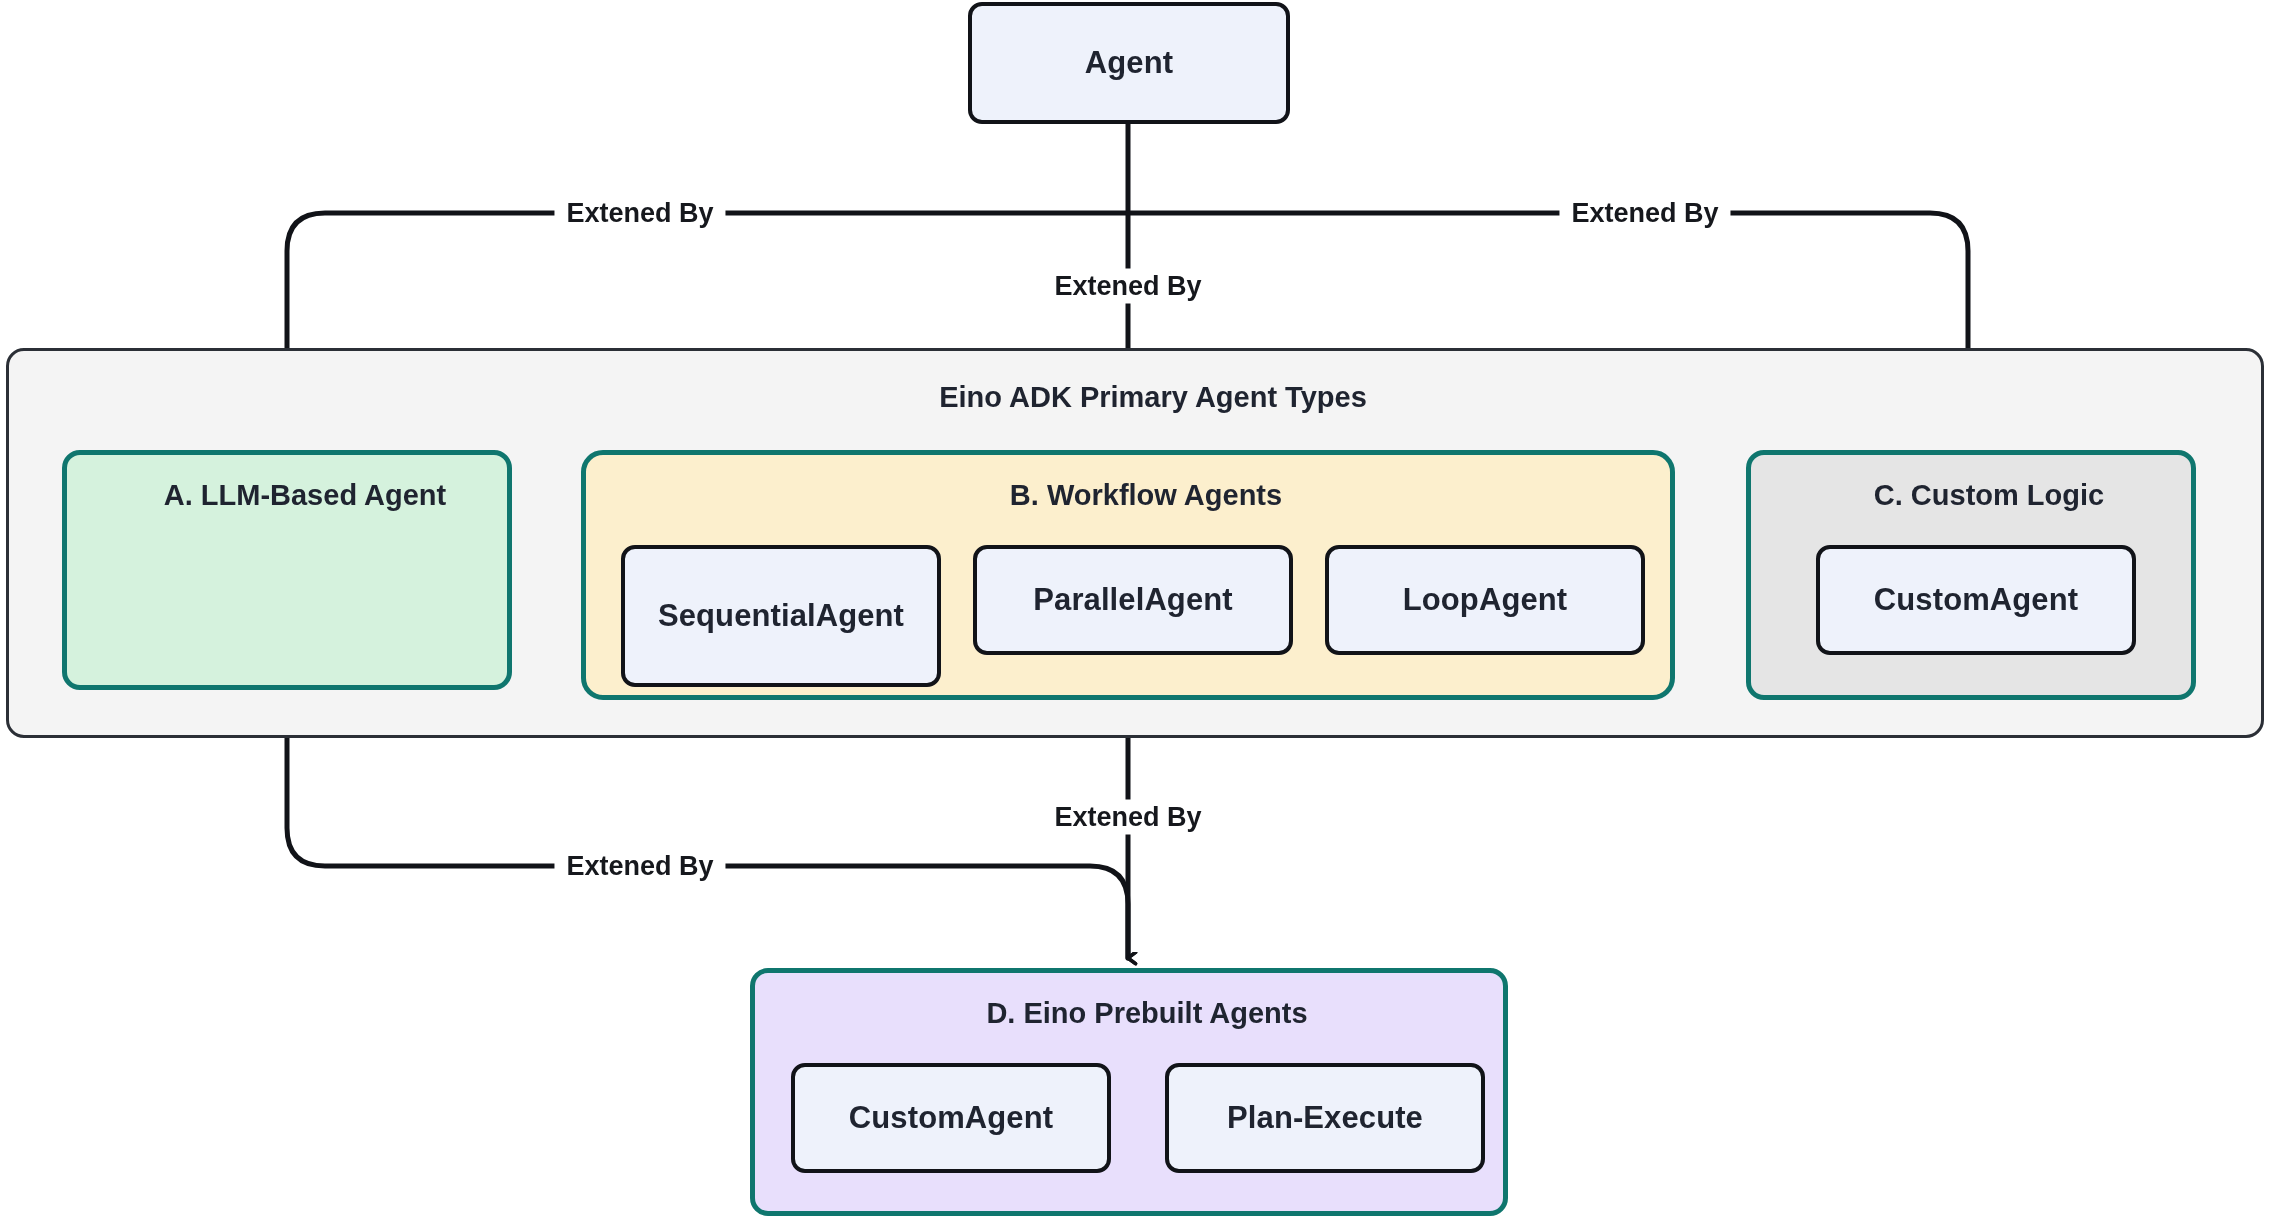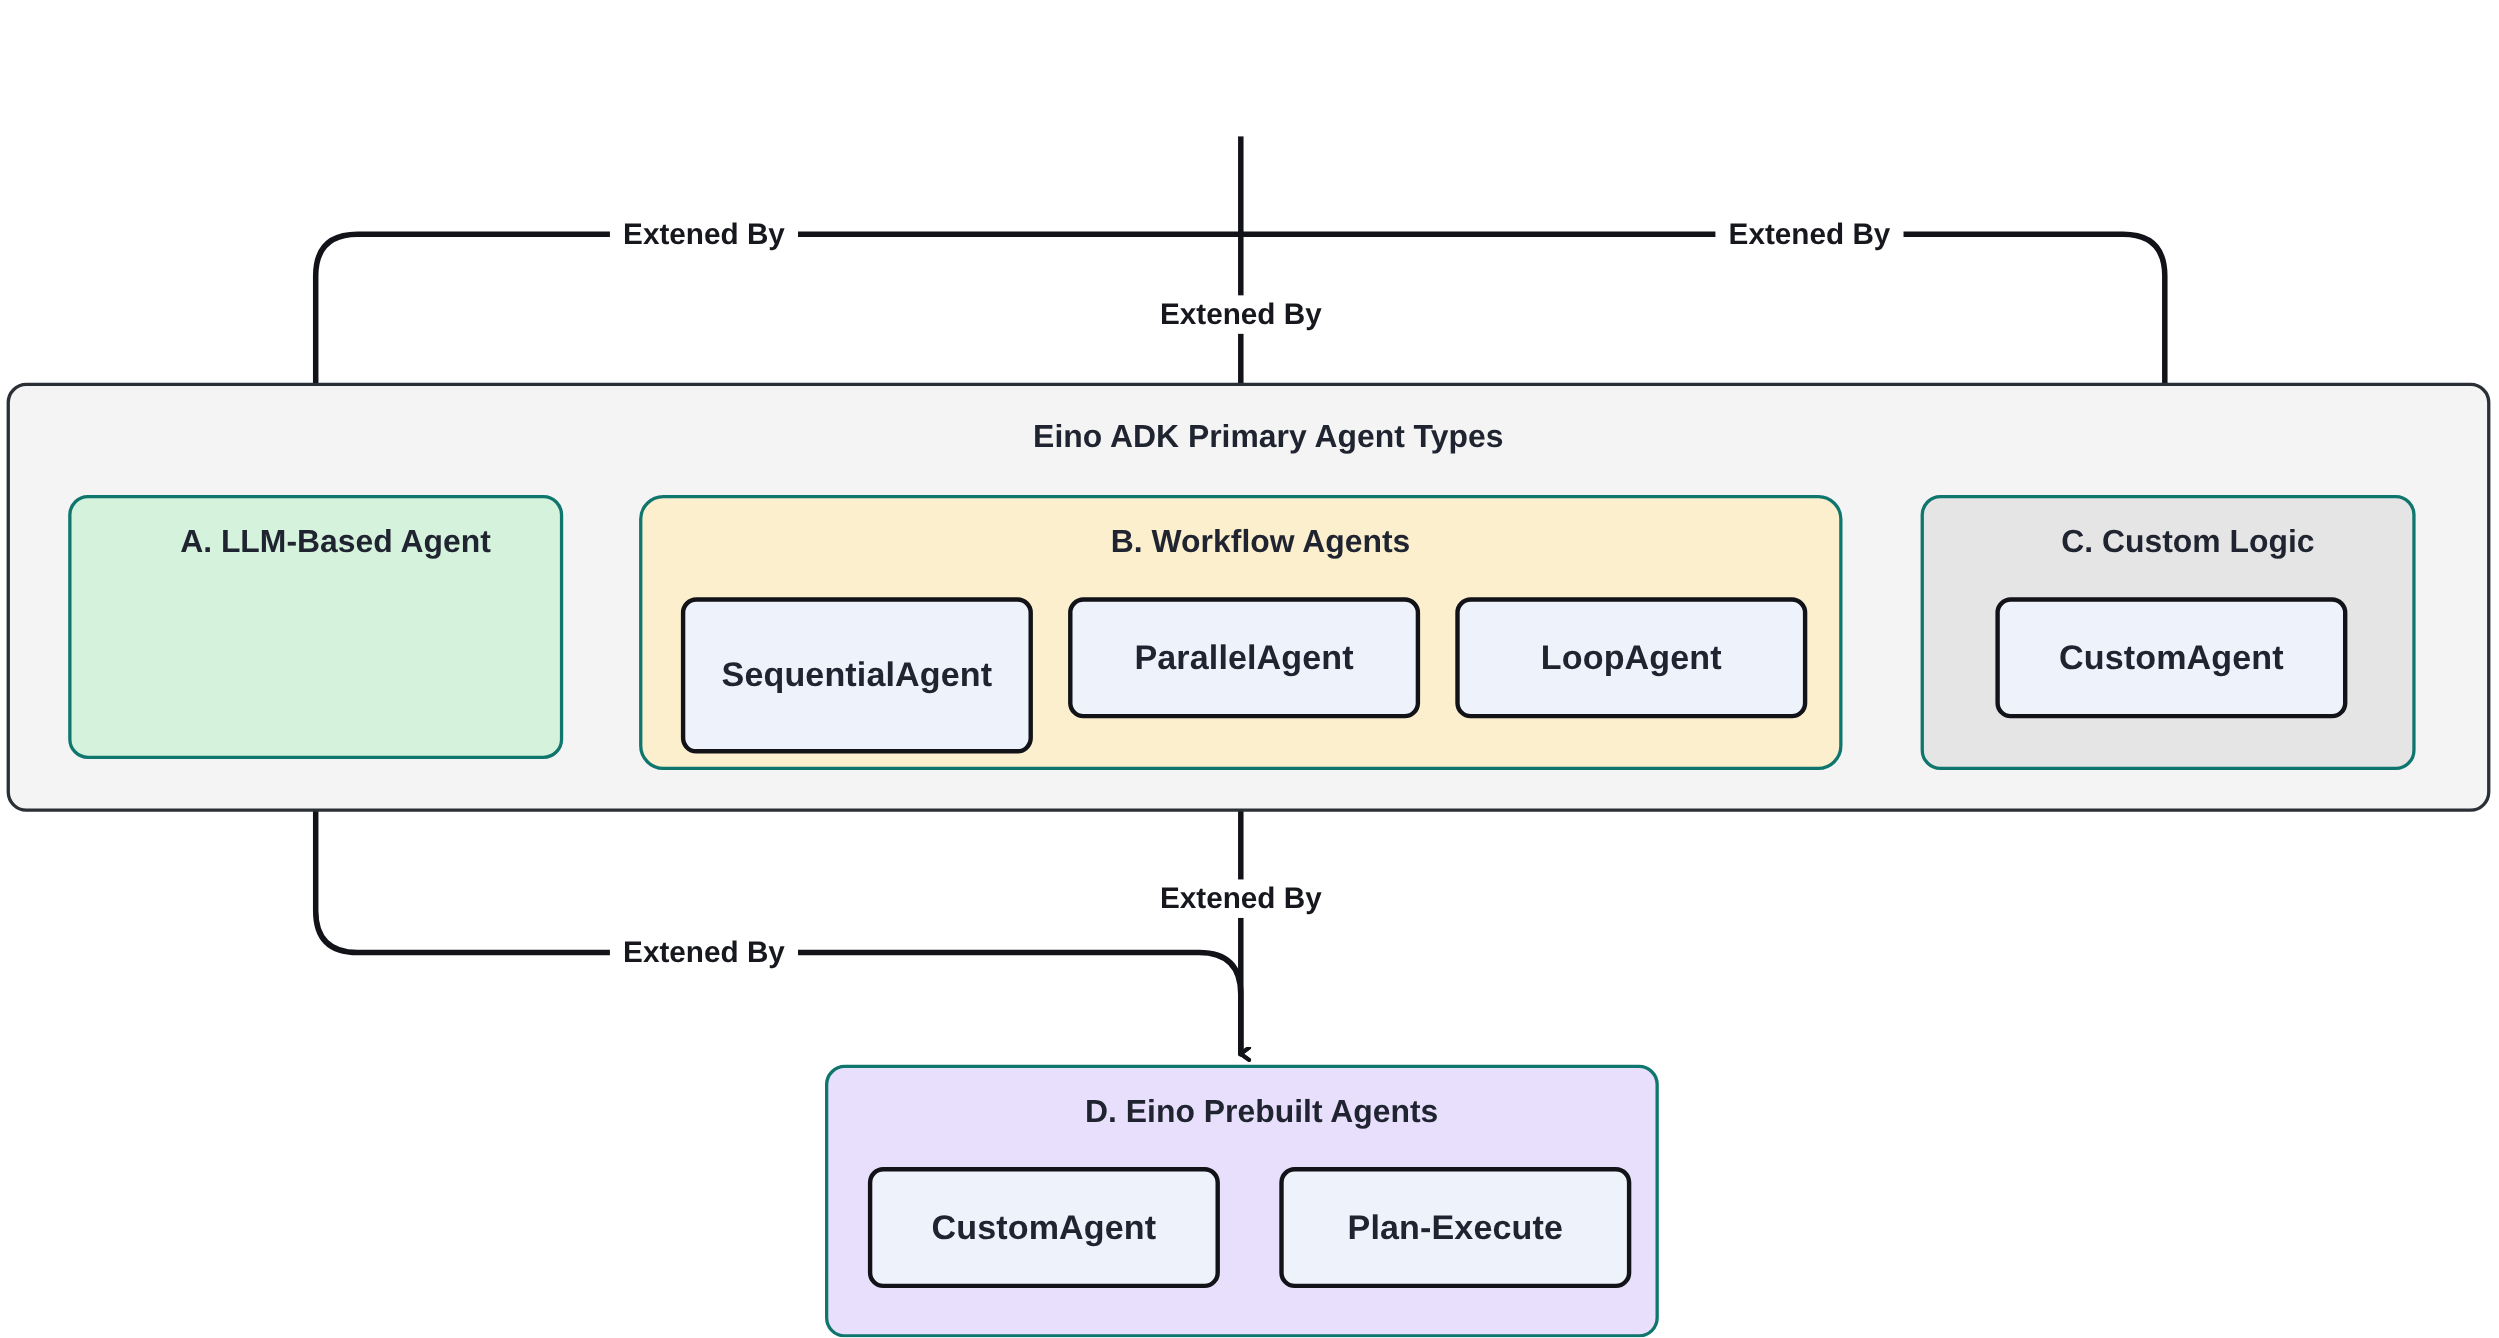--- a/index.html
+++ b/index.html
@@ -35,21 +35,21 @@
     align-items: center;
     justify-content: center;
     color: #1f2430;
     font-weight: 700;
     font-size: 31px;
     letter-spacing: .1px;
   }
   .cluster {
     position: absolute;
     box-sizing: border-box;
-    border: 3px solid #0f766e;
+    border: 5px solid #0f766e;
     border-radius: 18px;
   }
   .cluster-label {
     position: absolute;
     left: 0;
     right: 0;
     text-align: center;
     font-weight: 700;
     font-size: 29px;
     color: #1f2430;
@@ -95,20 +95,23 @@
 
     <path d="M1128,213 L1128,440" fill="none" stroke="#111318" stroke-width="5" stroke-linecap="round" marker-end="url(#arrow)"></path>
 
     <path d="M1128,213 L1930,213 Q1968,213 1968,251 L1968,440" fill="none" stroke="#111318" stroke-width="5" stroke-linecap="round" marker-end="url(#arrow)"></path>
 
     <path d="M287,690 L287,828 Q287,866 325,866 L1090,866 Q1128,866 1128,904 L1128,958" fill="none" stroke="#111318" stroke-width="5" stroke-linecap="round" marker-end="url(#arrow)"></path>
 
     <path d="M1128,700 L1128,958" fill="none" stroke="#111318" stroke-width="5" stroke-linecap="round" marker-end="url(#arrow)"></path>
   </svg>
 
+  <div class="node" style="left:968px; top:2px; width:322px; height:122px;">
+    <span>Agent</span>
+  </div>
 
   <div class="outer-cluster" style="left:6px; top:348px; width:2258px; height:390px;">
     <div class="cluster-label" style="top:30px;">Eino ADK Primary Agent Types</div>
   </div>
 
   <div class="cluster cl-green" style="left:62px; top:450px; width:450px; height:240px;">
     <div class="cluster-label" style="top:24px;">A. LLM-Based Agent</div>
   </div>
 
   <div class="cluster cl-yellow" style="left:581px; top:450px; width:1094px; height:250px;border-radius:22px;">

